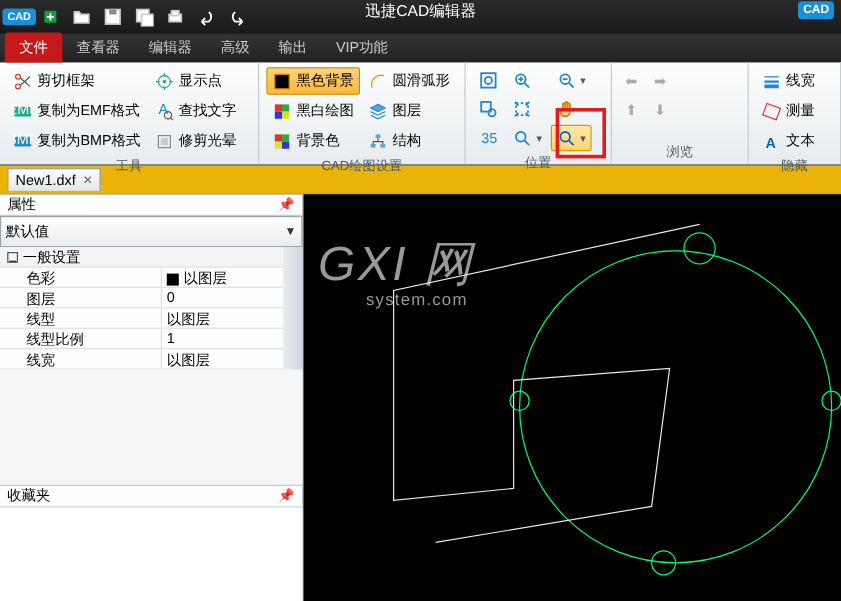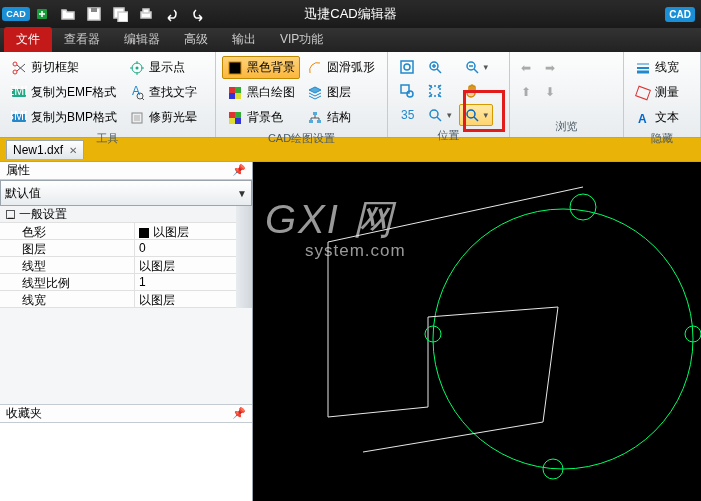--- a/index.html
+++ b/index.html
@@ -1,17 +1,17 @@
 <!DOCTYPE html>
 <html><head>
 <meta charset="utf-8">
 <style>
 *{box-sizing:border-box;margin:0;padding:0;font-family:"Microsoft YaHei","SimSun",sans-serif;font-size:12px}
 body{width:701px;height:501px;background:#000;overflow:hidden;position:relative}
-.title-bar{height:28px;background:linear-gradient(#2a2a2a,#1a1a1a);display:flex;align-items:center;padding:0 6px;color:#fff}
+.title-bar{height:28px;background:linear-gradient(#2a2a2a,#1a1a1a);display:flex;padding:0 6px;color:#fff}
 .qat{display:flex;gap:6px;align-items:center}
 .qat-btn{width:20px;height:20px;display:flex;align-items:center;justify-content:center;cursor:pointer}
 .title-text{position:absolute;left:50%;transform:translateX(-50%);color:#fff;font-size:13px}
 .title-right{margin-left:auto}
 .cad-badge{background:#1b8fd6;color:#fff;padding:2px 4px;border-radius:3px;font-size:10px;font-weight:bold}
 .ribbon-tabs{height:24px;background:linear-gradient(#333,#222);display:flex;align-items:flex-end;padding-left:4px}
 .rtab{padding:4px 12px;color:#ccc;cursor:pointer;border-top-left-radius:3px;border-top-right-radius:3px}
 .rtab.active{background:#c41919;color:#fff}
 .ribbon{height:86px;background:linear-gradient(#fdfdfd,#e8ecef);border-bottom:1px solid #9aa5ad;display:flex}
 .rgroup{border-right:1px solid #c4ccd2;padding:4px 6px 0;display:flex;flex-direction:column}
@@ -39,21 +39,21 @@
 .prop-cell.v{flex:1;padding-left:4px;color:#000}
 .prop-header-full{padding-left:6px;display:flex;align-items:center;gap:4px;background:#f2f4f6;height:17px;border-bottom:1px solid #e0e0e0}
 .sq{width:9px;height:9px;border:1px solid #555;display:inline-block}
 .scrollbar{width:16px;background:linear-gradient(90deg,#e8ecef,#d0d6db)}
 .fav-body{flex:1;display:flex;flex-direction:column;border-top:1px solid #c4ccd2}
 .fav-head{display:flex;height:18px;background:#f2f4f6;border-bottom:1px solid #c4ccd2}
 .fav-col{padding:2px 8px}
 .canvas{flex:1;background:#000;position:relative}
 .watermark{position:absolute;left:12px;top:30px;color:#999;font-family:Georgia,serif}
 .wm-big{font-size:40px;font-style:italic;font-weight:normal;letter-spacing:2px}
-.wm-small{font-size:17px;letter-spacing:1px;margin-left:40px;margin-top:-6px}
+.wm-small{font-size:14px;letter-spacing:1px;margin-left:40px;margin-top:-6px}
 svg.ic path,svg.ic line,svg.ic circle,svg.ic rect{stroke-width:1.5}
 .spacer{flex:1}
 </style>
 </head>
 <body>
 
 <div class="title-bar">
   <div class="qat">
     <div class="qat-btn">
         <span class="cad-badge" style="font-size:9px">CAD</span>

